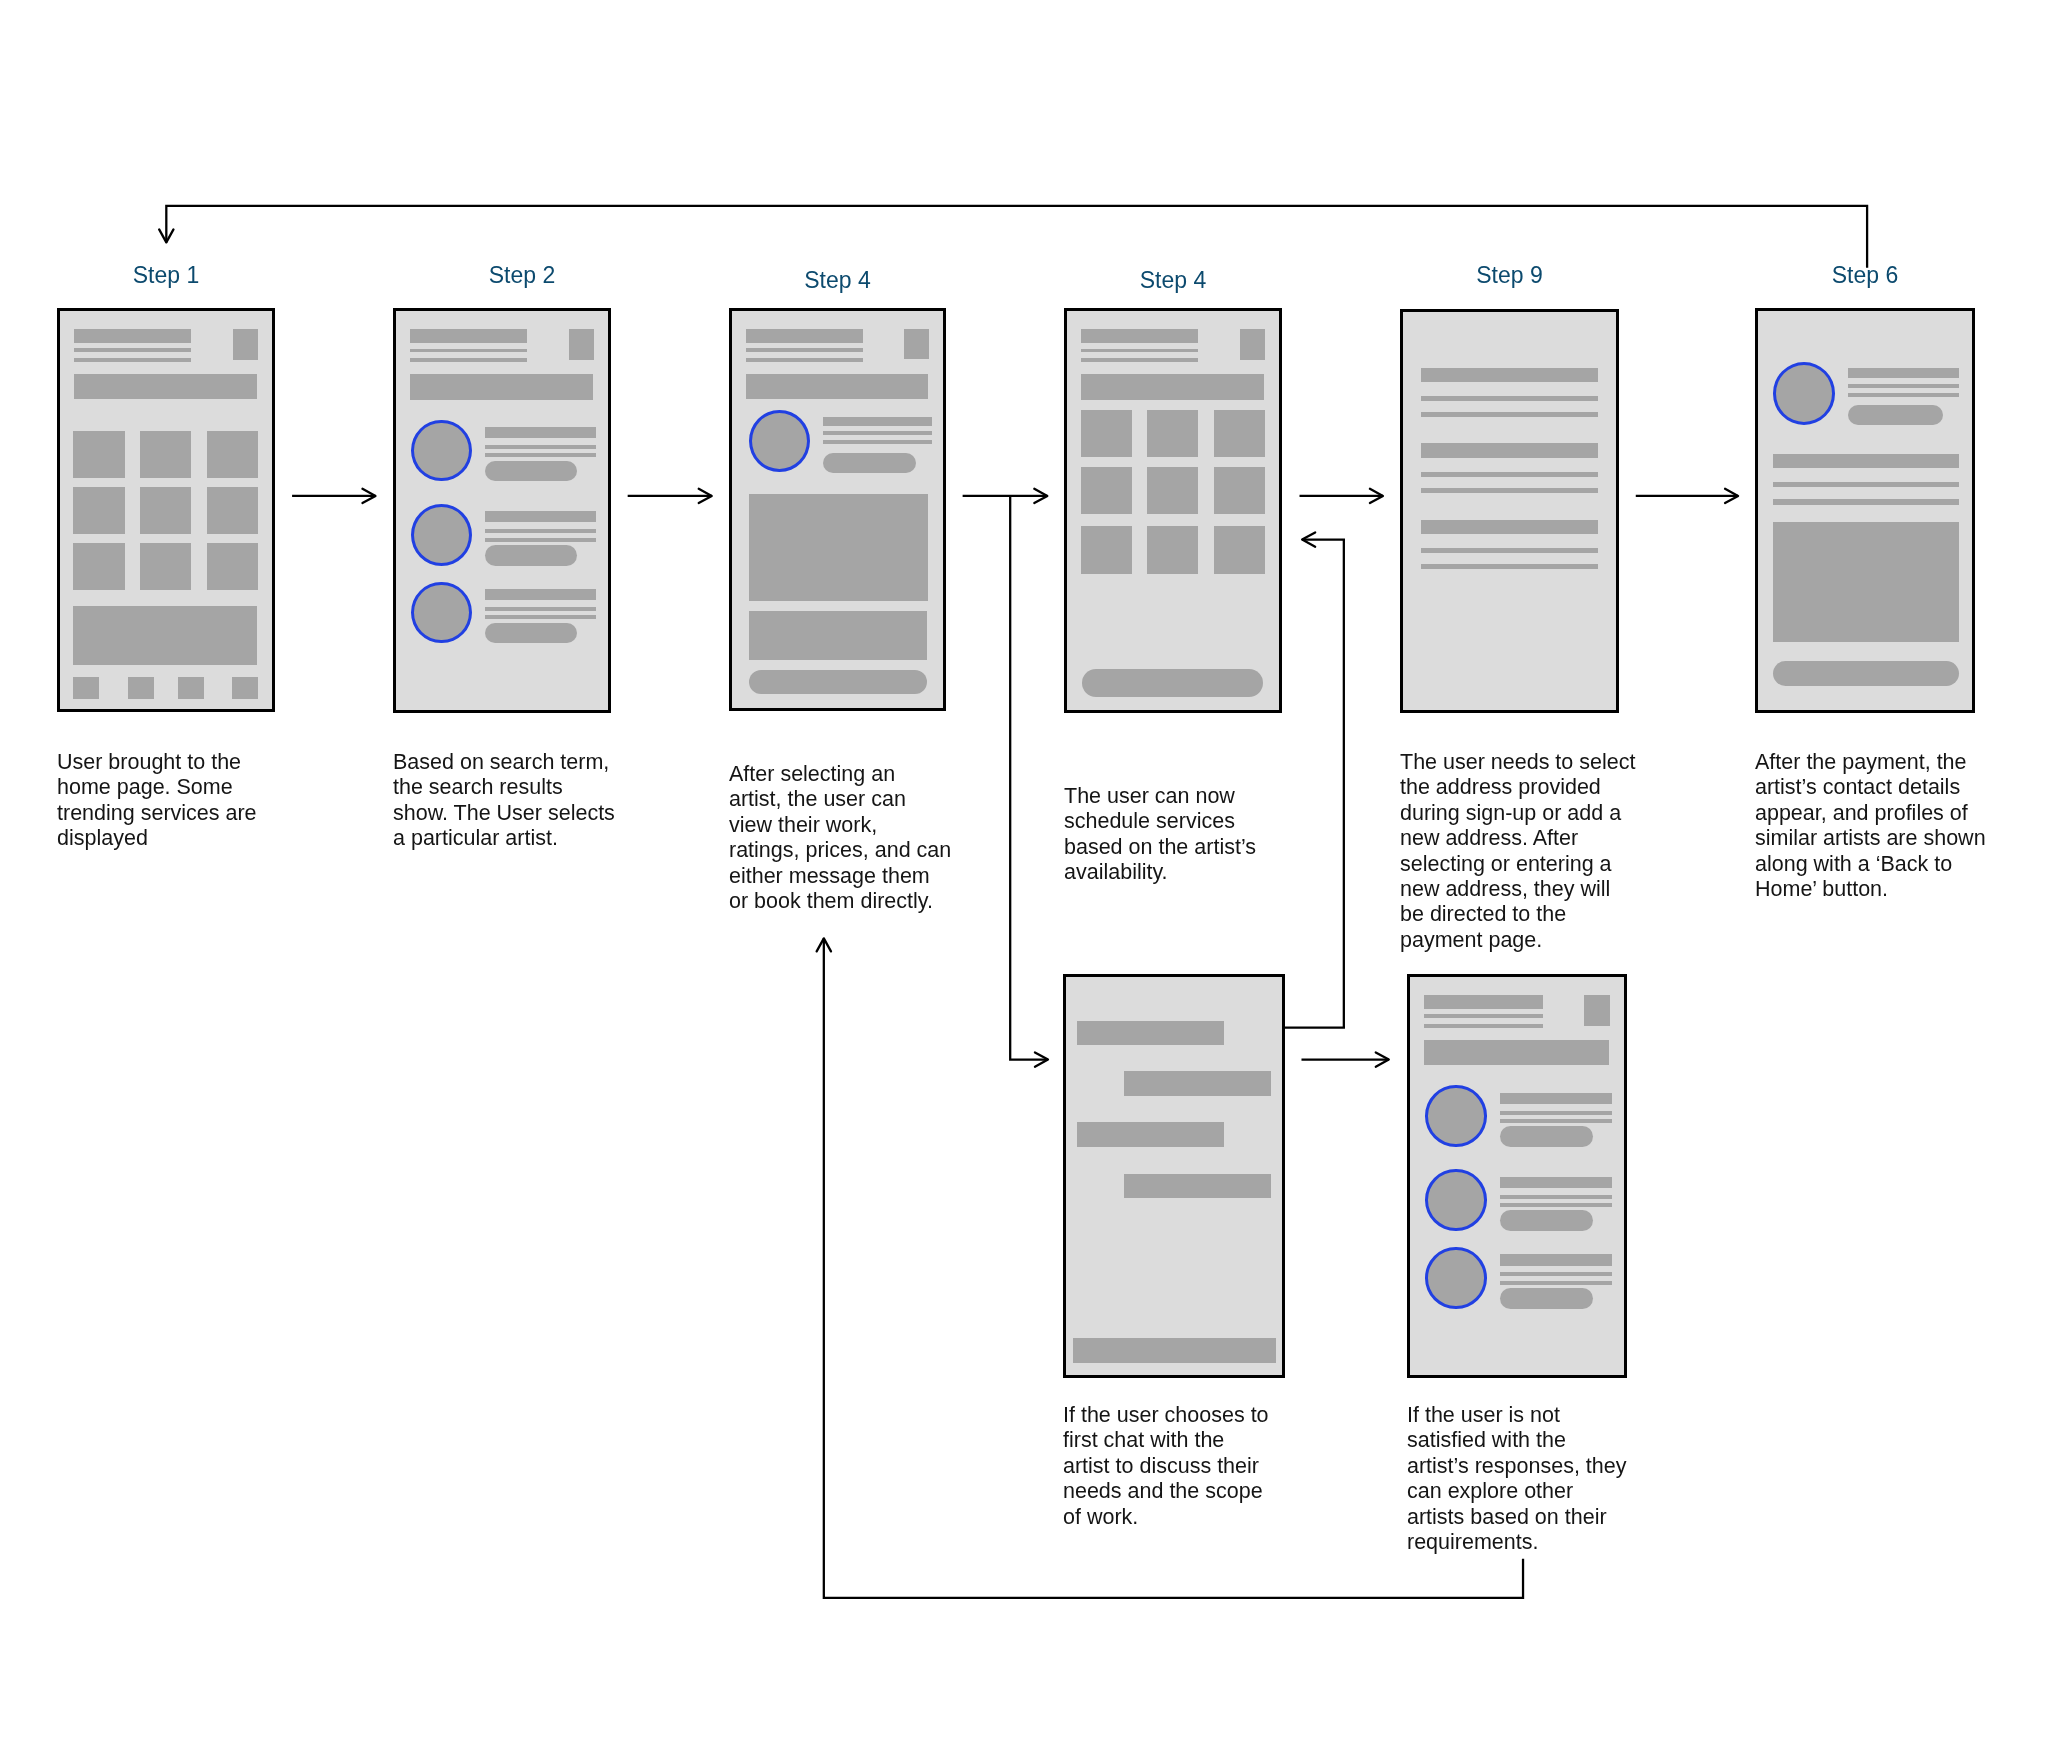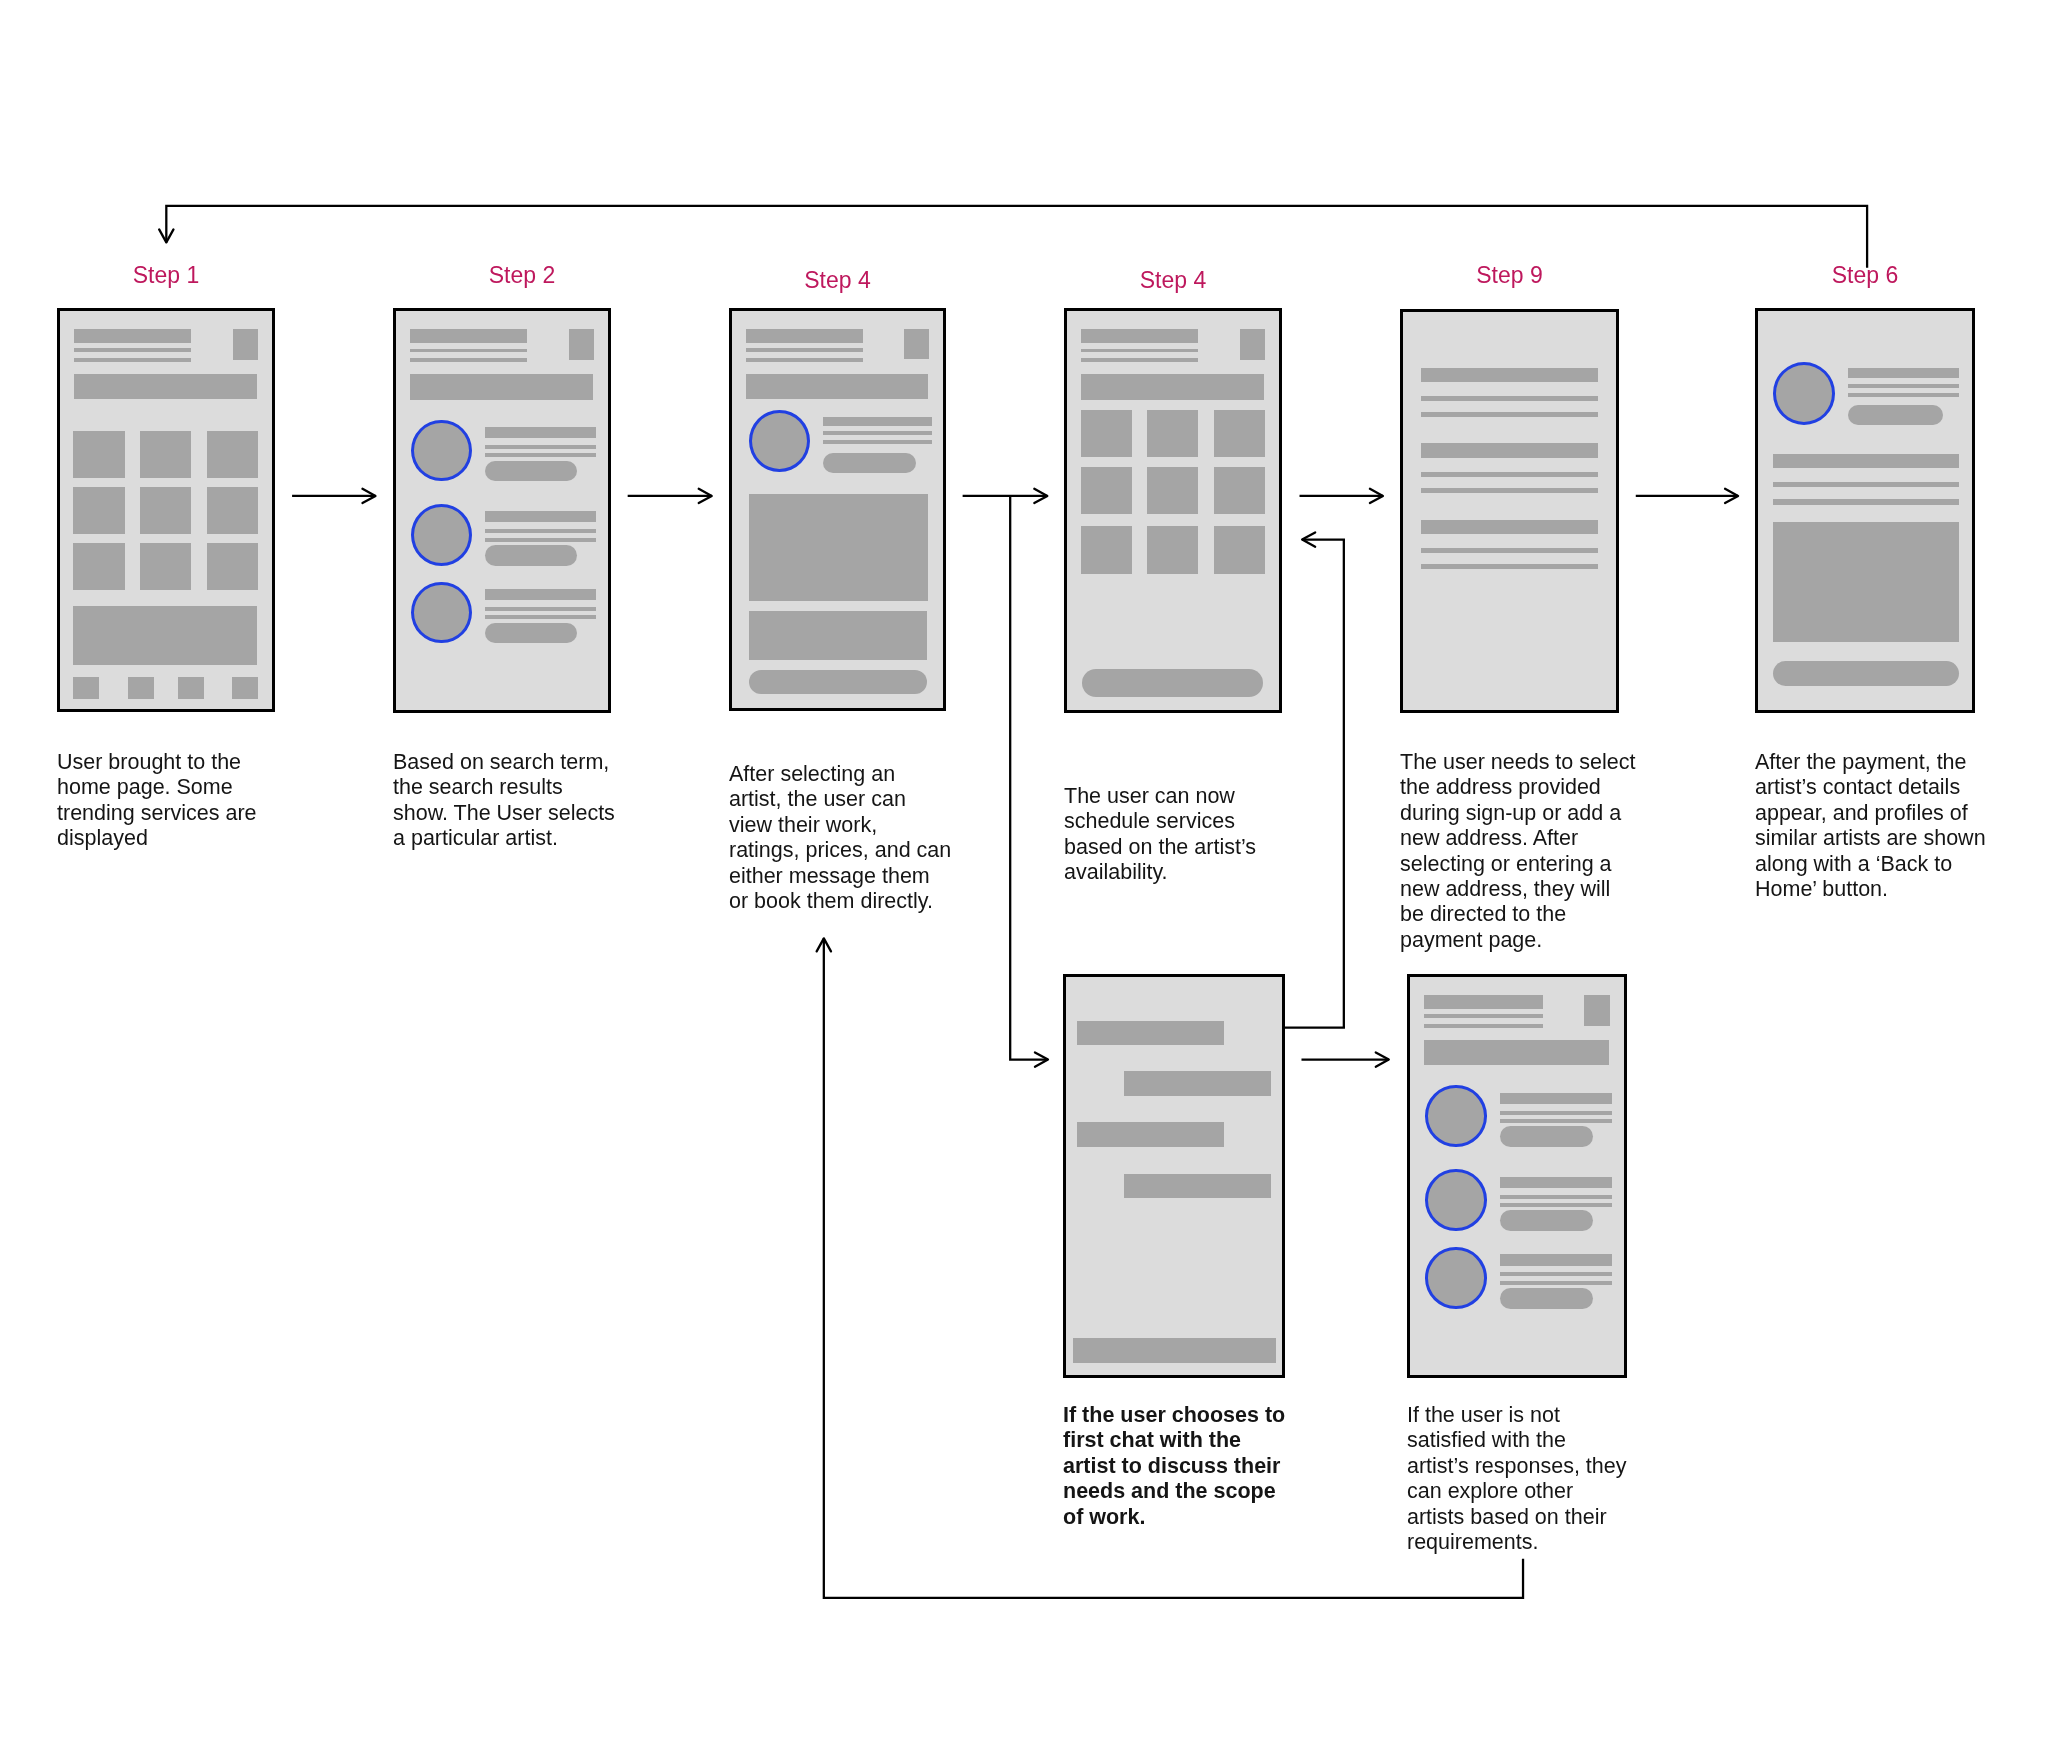--- a/index.html
+++ b/index.html
@@ -9,21 +9,21 @@
   html,body{margin:0;padding:0;}
   body{width:2066px;height:1764px;position:relative;background:var(--page_bg);
        font-family:"Liberation Sans","DejaVu Sans",sans-serif;}
   .connectors{position:absolute;left:0;top:0;z-index:1;}
   .connector-path{fill:none;stroke:var(--connector);stroke-width:3.5px;}
   .frame{position:absolute;background:var(--frame_bg);border:3.9px solid var(--frame_border);
          box-sizing:border-box;z-index:2;}
   .shape{position:absolute;background:var(--placeholder_gray);}
   .pill{border-radius:651px;}
   .circle{border-radius:50%;border:3.9px solid var(--accent_blue);box-sizing:border-box;}
-  .step-title{position:absolute;font-size:23px;color:#be185d;text-align:center;z-index:2;}
+  .step-title{position:absolute;font-size:23px;color:#0c4a6e;text-align:center;z-index:2;}
   .caption{position:absolute;font-size:21.5px;line-height:25.4px;color:var(--text);
            white-space:pre-line;z-index:2;width:313px;}
 </style>
 </head>
 <body>
 
 <svg class="connectors" width="2066" height="1764" viewBox="0 0 3170 2707">
   <defs>
     <marker id="ah" markerUnits="userSpaceOnUse" markerWidth="34" markerHeight="34" refX="28" refY="17" orient="auto">
       <path d="M8,6 L28,17 L8,28" fill="none" stroke="#000" stroke-width="3.5" stroke-linecap="round" stroke-linejoin="round"></path>
@@ -214,21 +214,21 @@
 selecting or entering a
 new address, they will
 be directed to the
 payment page.</div>
 <div class="caption" style="left:1755px;top:750px;">After the payment, the
 artist’s contact details
 appear, and profiles of
 similar artists are shown
 along with a ‘Back to
 Home’ button.</div>
-<div class="caption" style="left:1063px;top:1403px;font-weight:bold;">If the user chooses to
+<div class="caption" style="left:1063px;top:1403px;">If the user chooses to
 first chat with the
 artist to discuss their
 needs and the scope
 of work.</div>
 <div class="caption" style="left:1407px;top:1403px;">If the user is not
 satisfied with the
 artist’s responses, they
 can explore other
 artists based on their
 requirements.</div>

